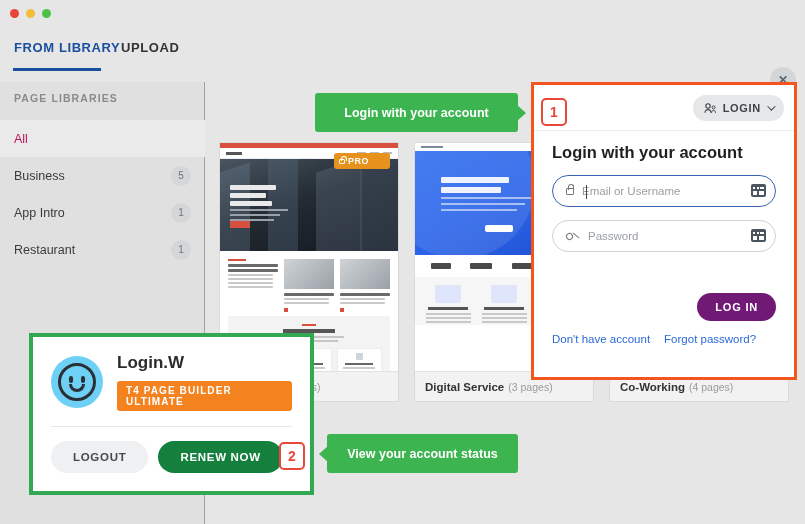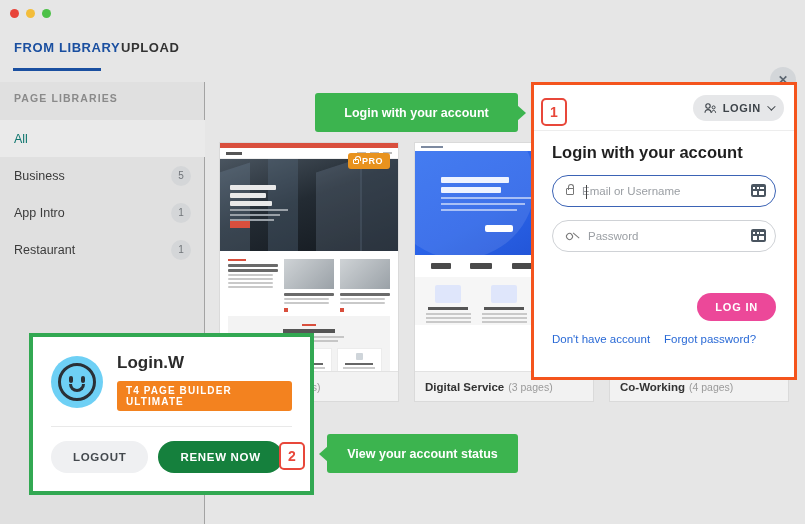--- a/index.html
+++ b/index.html
@@ -64,21 +64,21 @@
     position: absolute; top: 10px; left: 14px;
     font-size: 10.5px; letter-spacing: 1.1px; color: #8a8a8a; font-weight: bold;
   }
   .lib-list { position: absolute; top: 38px; left: 0; width: 205px; }
   .lib-item {
     position: relative; height: 37px; display: flex; align-items: center;
     padding: 0 14px; cursor: pointer;
   }
   .lib-item.active { background: #eaeaea; }
   .lib-label { font-size: 12.5px; color: #3b3b3b; flex: 1; }
-  .lib-item.active .lib-label { color: #0f766e; }
+  .lib-item.active .lib-label { color: #be185d; }
   .lib-count {
     width: 20px; height: 20px; border-radius: 50%;
     background: #d4d6d8; color: #6f7479;
     font-size: 10px; display: flex; align-items: center; justify-content: center;
   }
 
   
   .grid {
     position: absolute; top: 0; left: 205px; width: 600px; height: 442px;
     background: #e6e6e6; overflow: hidden;
@@ -95,21 +95,21 @@
     position: absolute; bottom: 0; left: 0; width: 178px; height: 30px;
     background: #f2f2f2; border-top: 1px solid #e2e2e2;
     display: flex; align-items: center; padding-left: 10px;
   }
   .card-name { font-size: 11.5px; font-weight: bold; color: #333; }
   .card-pages { font-size: 10.5px; color: #9a9a9a; margin-left: 4px; }
   .pro-badge {
     position: absolute; top: 10px; right: 8px;
     background: #e8921e; color: #fff; border-radius: 3px;
     font-size: 9px; font-weight: bold; letter-spacing: .5px;
-    padding: 3px 7px 3px 5px; display: flex; align-items: center; gap: 3px;
+    padding: 3px 21px 3px 5px; display: flex; align-items: center; gap: 3px;
   }
   .pro-lock {
     width: 6px; height: 5px; border: 1.3px solid #fff; border-radius: 1px;
     position: relative;
   }
   .pro-lock::before {
     content: ""; position: absolute; left: 1px; top: -4px;
     width: 4px; height: 4px; border: 1.3px solid #fff;
     border-bottom: none; border-radius: 3px 3px 0 0;
   }
@@ -239,21 +239,21 @@
     position:absolute;background:#fff;display:block;
   }
   .kbd-icon i.a{left:2px;top:3px;width:2px;height:2px;}
   .kbd-icon i.b{left:5.5px;top:3px;width:2px;height:2px;}
   .kbd-icon i.c{left:9px;top:3px;width:4px;height:2px;}
   .kbd-icon i.d{left:2px;top:7px;width:4px;height:4px;}
   .kbd-icon i.e{left:7.5px;top:7px;width:5.5px;height:4px;}
 
   .login-btn {
     position: absolute; right: 18px; top: 208px;
-    background: #ec4899; color: #fff; border-radius: 16px;
+    background: #701a75; color: #fff; border-radius: 16px;
     height: 28px; padding: 0 18px; display:flex;align-items:center;
     font-size: 11px; font-weight: bold; letter-spacing: .8px; cursor:pointer;
   }
   .login-links {
     position: absolute; left: 18px; top: 248px;
     display: flex; gap: 14px;
   }
   .login-links a {
     font-size: 11.5px; color: #2a6ad6; text-decoration: none; cursor: pointer;
   }

